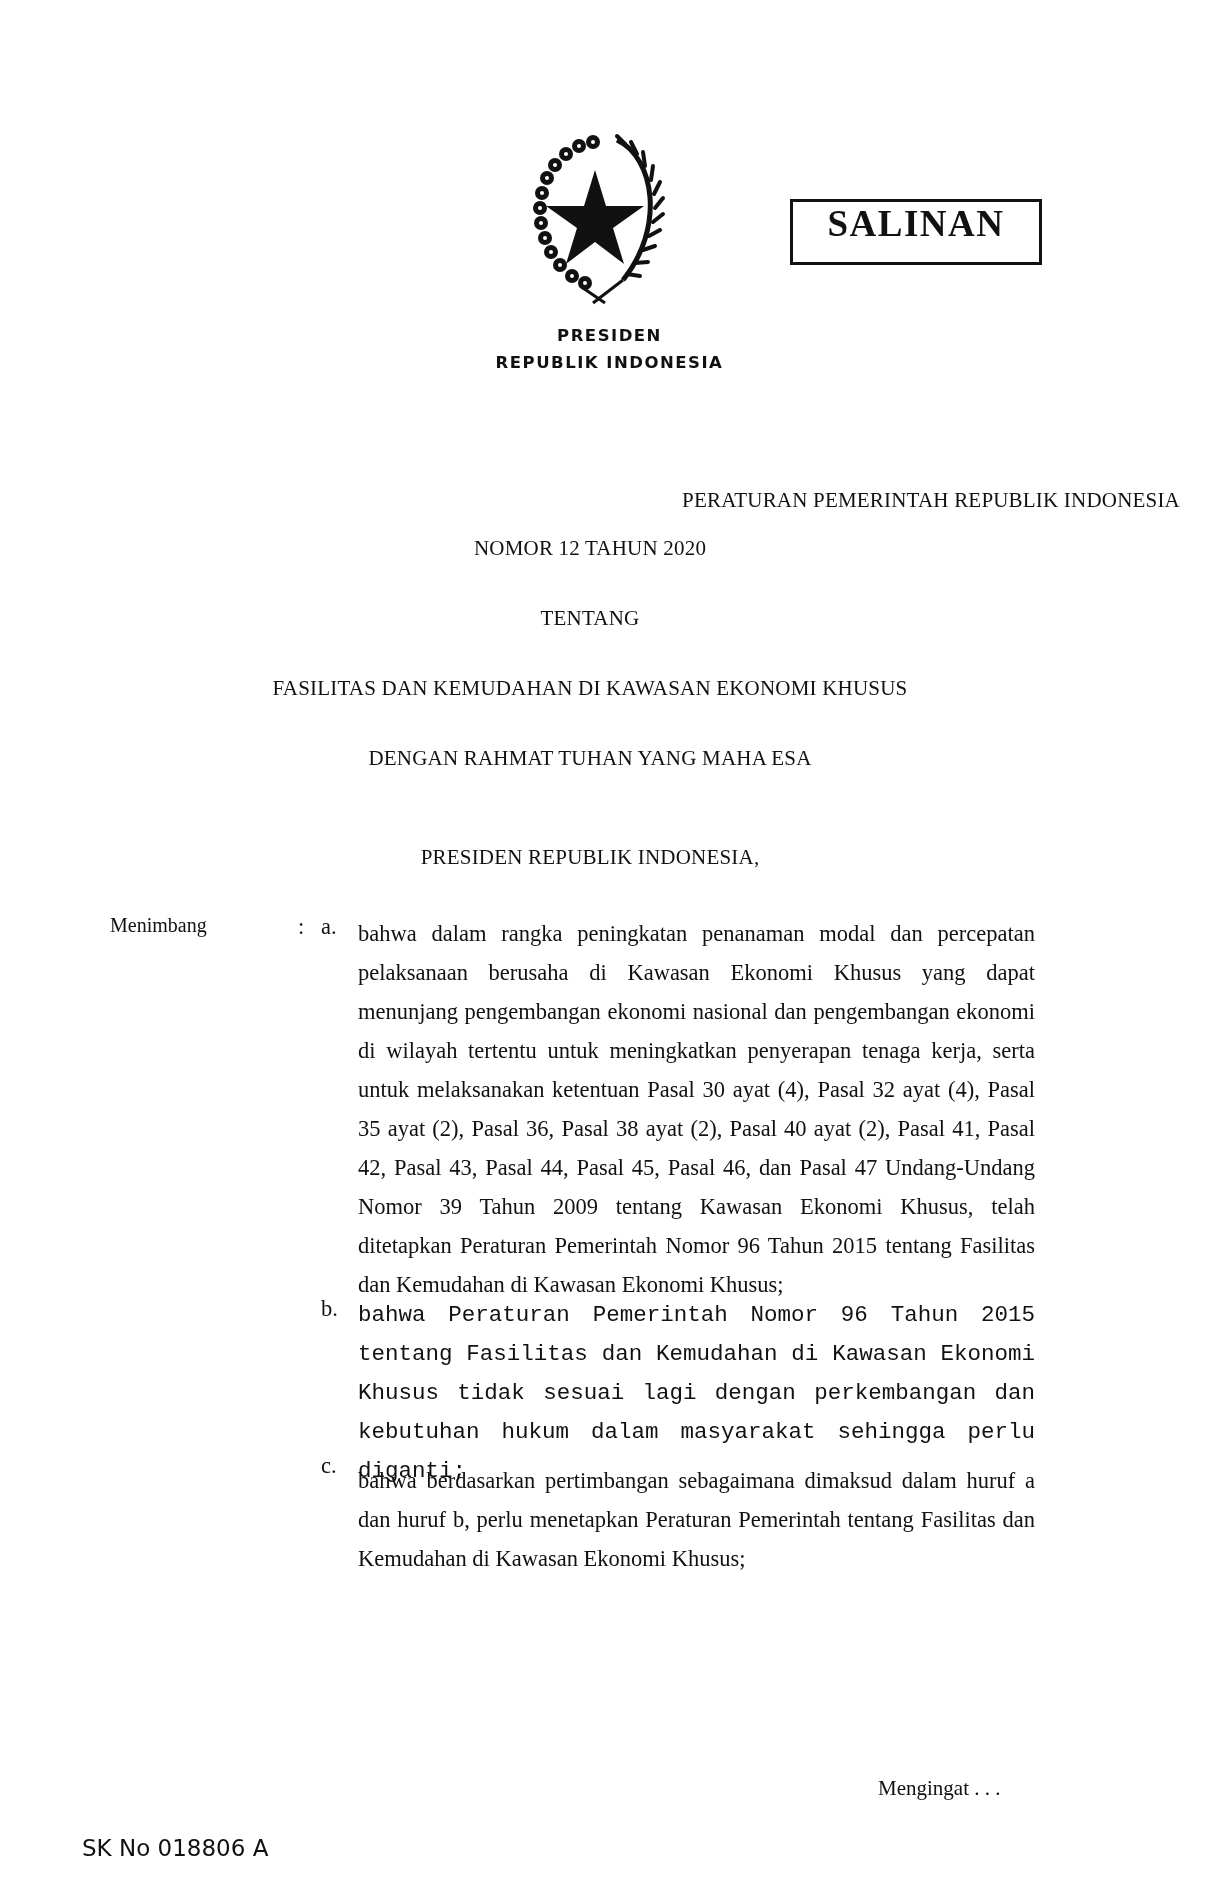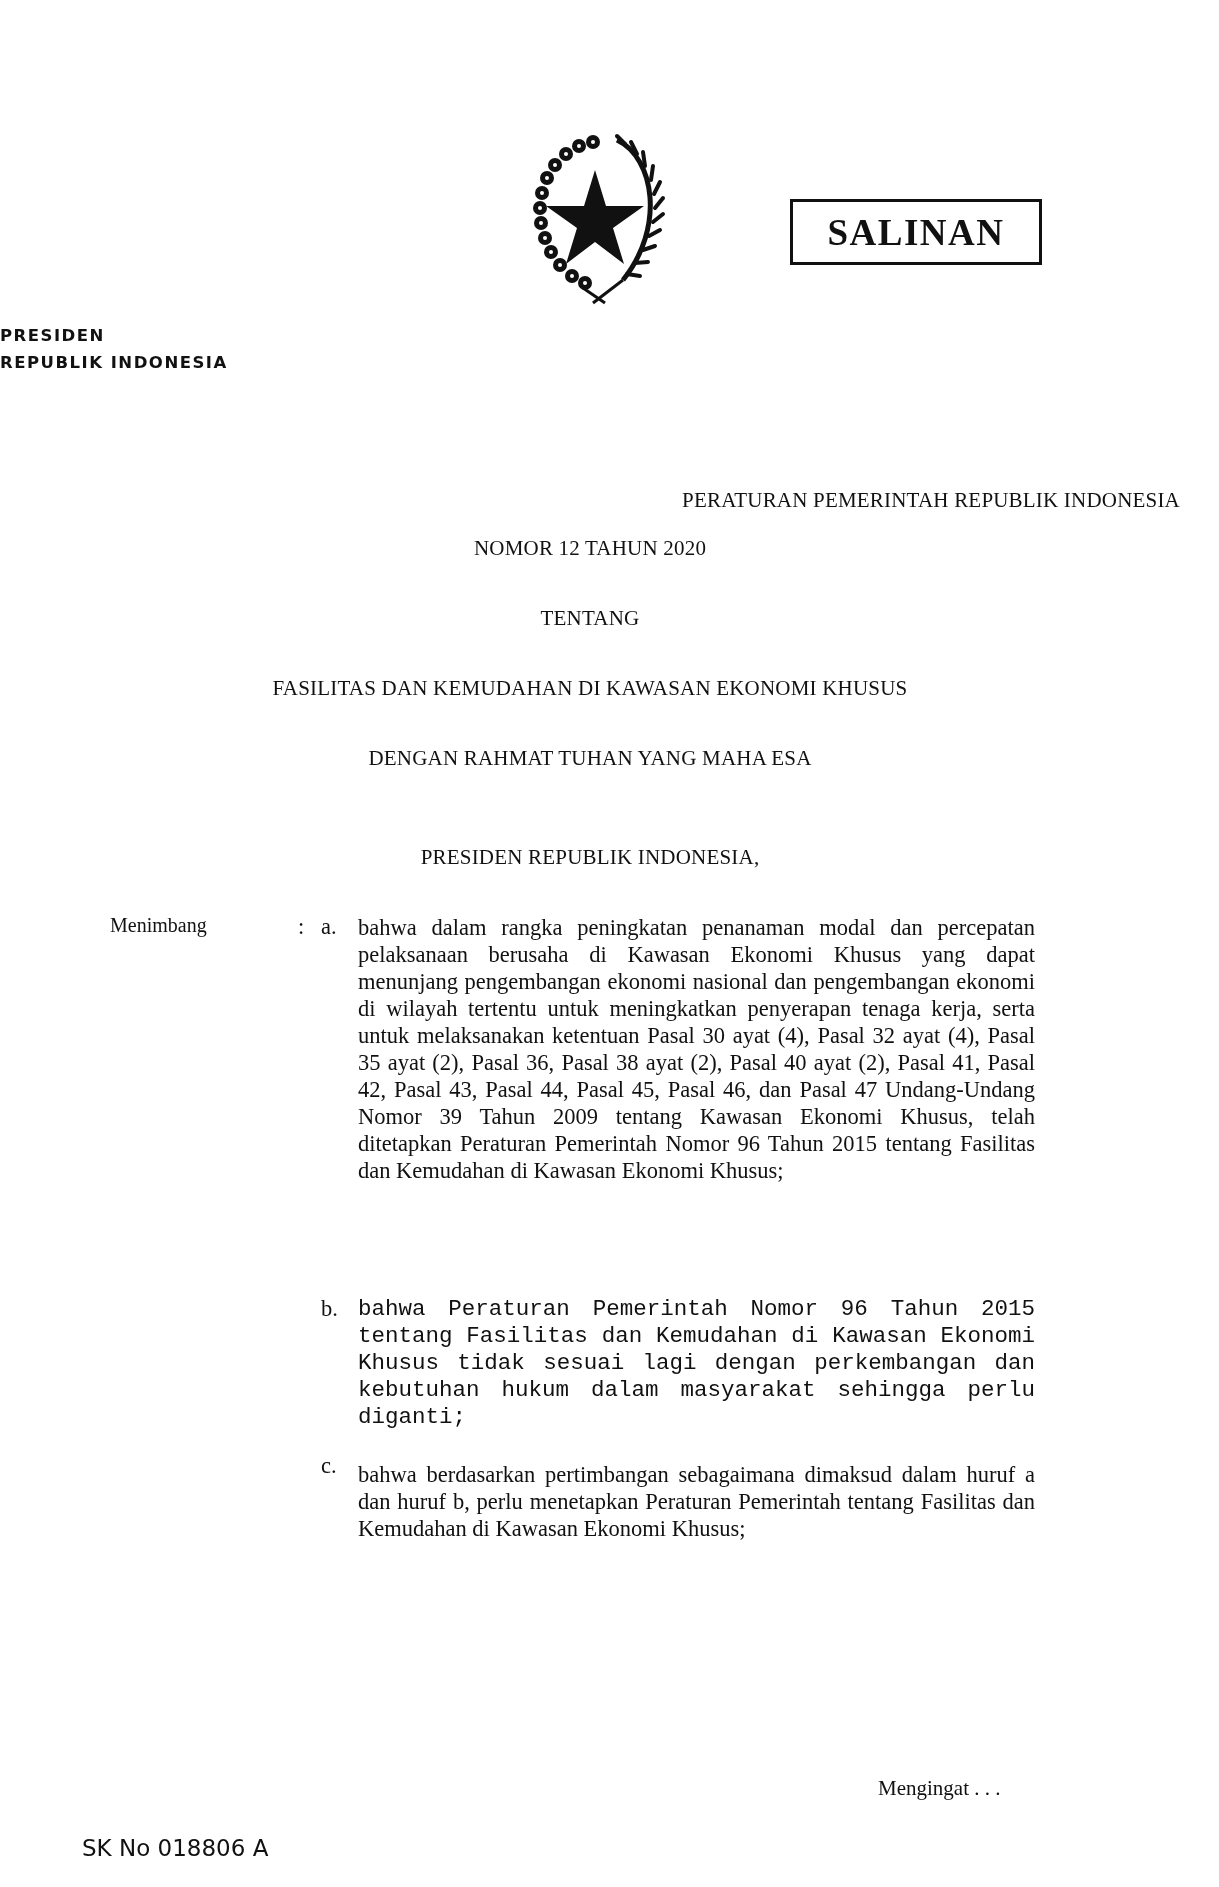--- a/index.html
+++ b/index.html
@@ -1,26 +1,26 @@
 <!DOCTYPE html>
 <html><head>
 <meta charset="utf-8">
 <style>
   html, body { margin:0; padding:0; background:#ffffff; }
   body { width:1219px; height:1887px; position:relative; overflow:hidden; color:#111; font-family:"Liberation Serif","DejaVu Serif",serif; }
   .abs { position:absolute; }
   .emblem { left:505px; top:128px; width:180px; height:180px; }
-  .salinan-box { left:790px; top:199px; width:252px; height:66px; border:3px solid #111; box-sizing:border-box; display:flex; align-items:center; justify-content:center; }
+  .salinan-box { left:790px; top:199px; width:252px; height:66px; border:3px solid #111; box-sizing:border-box; display:flex; justify-content:center; }
   .salinan-box span { font-family:"Liberation Serif","DejaVu Serif",serif; font-weight:bold; font-size:37px; letter-spacing:1.5px; }
-  .issuer { left:0; width:1219px; font-family:"DejaVu Sans","Liberation Sans",sans-serif; font-weight:bold; font-size:16.5px; letter-spacing:1.5px; }
+  .issuer { left:0; width:1219px; text-align:center; font-family:"DejaVu Sans","Liberation Sans",sans-serif; font-weight:bold; font-size:16.5px; letter-spacing:1.5px; }
   .center-line { left:0; width:1180px; text-align:center; font-size:21px; letter-spacing:0.2px; }
   .label-menimbang { left:110px; top:914px; font-size:20px; }
   .colon { left:298px; top:914px; font-size:22.5px; }
   .item-letter { font-size:22.5px; }
-  .item-body { left:358px; width:677px; font-size:22.5px; line-height:27px; text-align:justify; }
+  .item-body { left:358px; width:677px; font-size:22.5px; line-height:39px; text-align:justify; }
   .mengingat { left:878px; top:1776px; font-size:21px; }
   .sk-no { left:82px; top:1835px; font-family:"DejaVu Sans","Liberation Sans",sans-serif; font-size:23px; }
 </style>
 </head>
 <body>
 
 <div class="abs emblem">
   <svg width="180" height="180" viewBox="0 0 180 180">
 
     <polygon points="90,42 101,78 139,78 108,100 119,136 90,114 61,136 72,100 41,78 79,78" fill="#111"></polygon>

